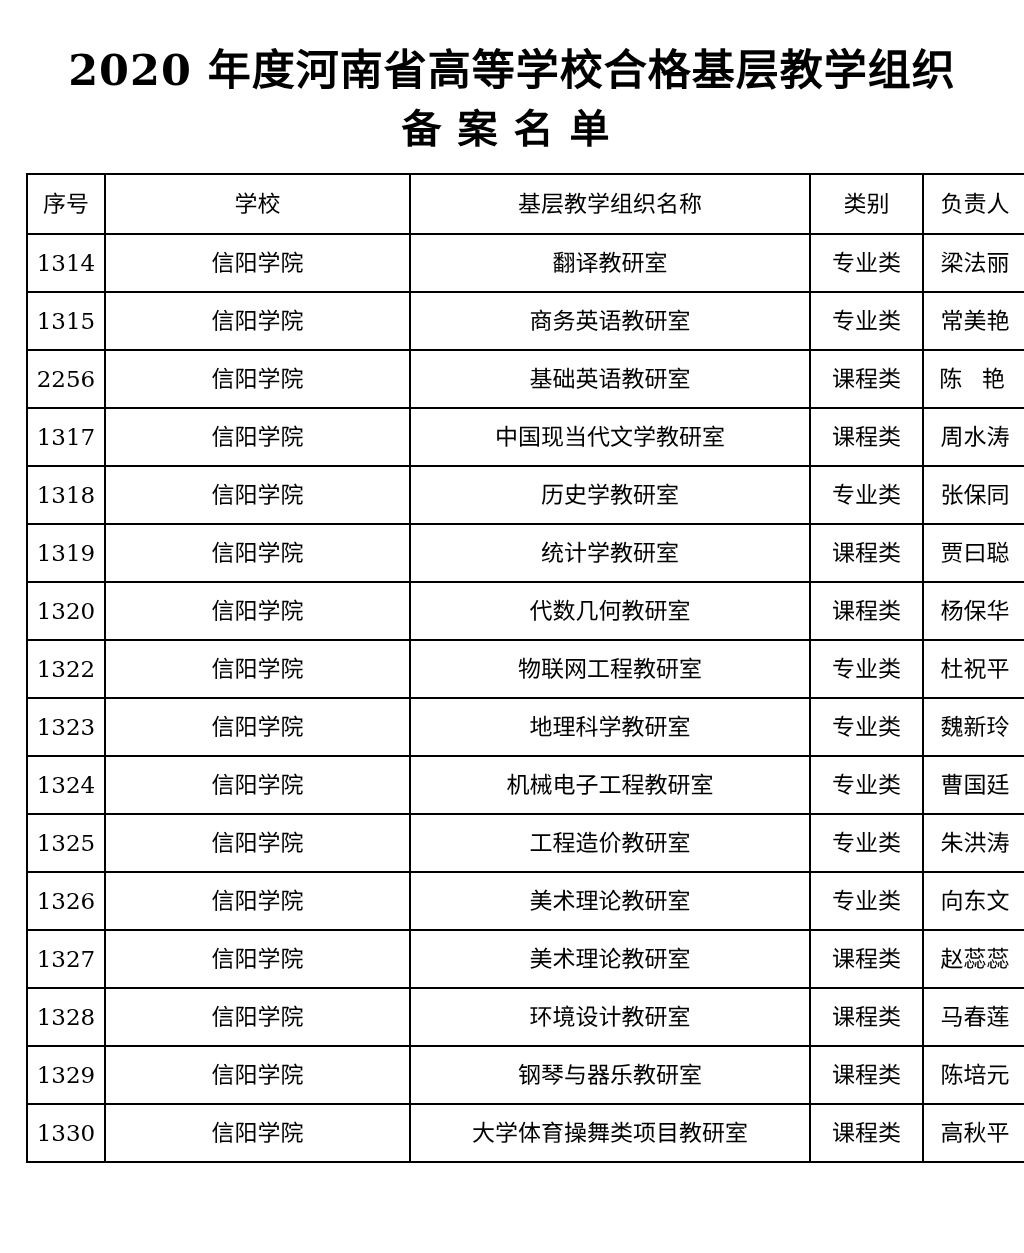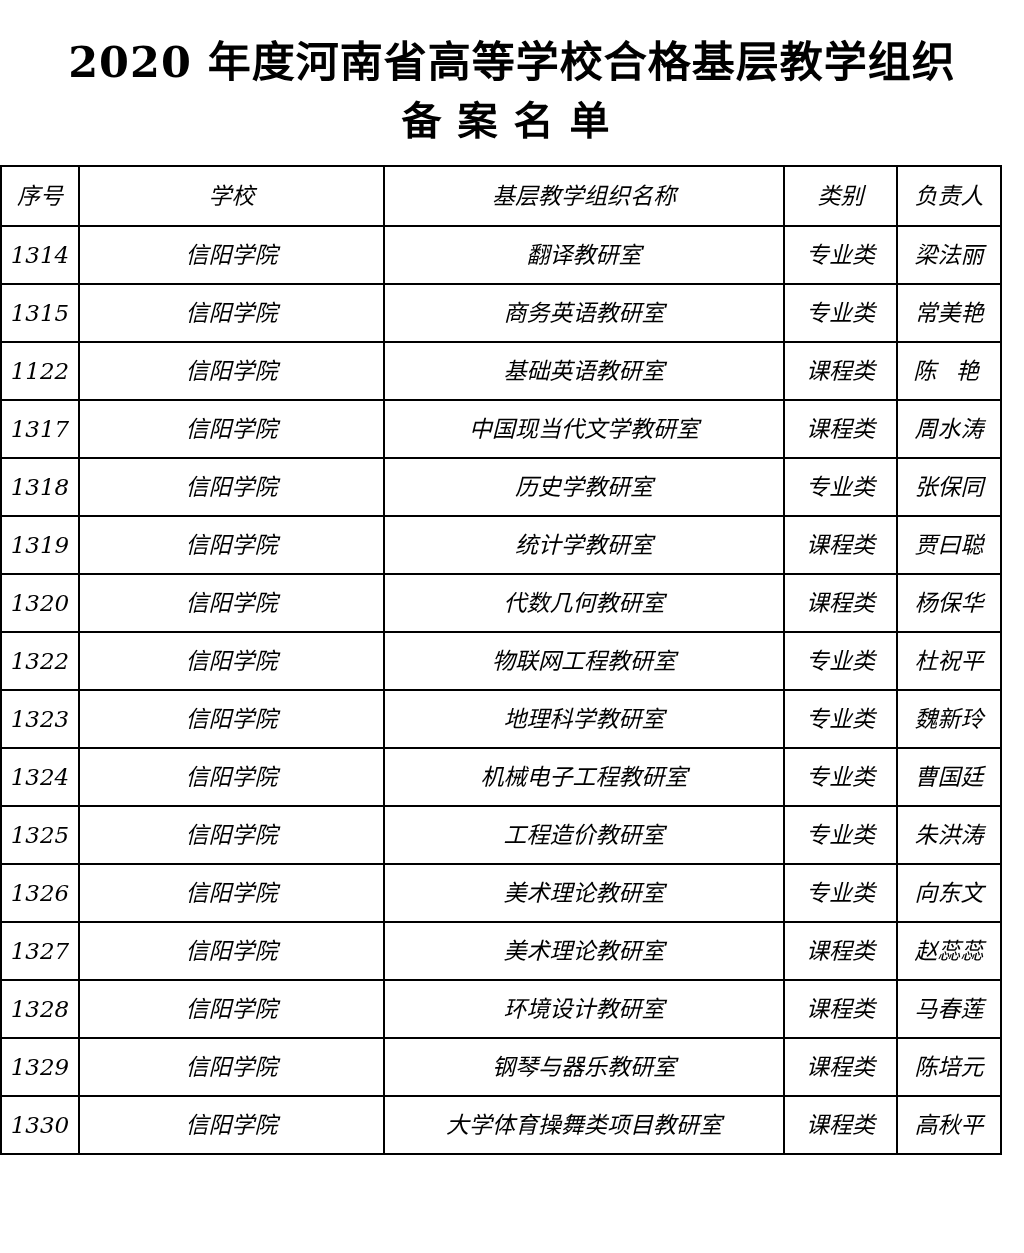--- a/index.html
+++ b/index.html
@@ -16,41 +16,41 @@
   }
   .page {
     width: 1024px;
     height: 1253px;
     position: relative;
     box-sizing: border-box;
   }
   .title-block {
     padding-top: 38px;
     text-align: center;
+    margin-top: 8px;
   }
   .title-line-1 {
     font-family: "DejaVu Serif", "Liberation Serif", serif;
     font-weight: 700;
     font-size: 43px;
     line-height: 1.15;
     letter-spacing: 1px;
     white-space: nowrap;
   }
   .title-line-2 {
     font-family: "DejaVu Serif", "Liberation Serif", serif;
     font-weight: 700;
     font-size: 40px;
     line-height: 1.3;
     letter-spacing: 16px;
     padding-left: 3px;
     margin-top: 8px;
   }
   .table-wrap {
-    margin: 18px 12px 0 0;
-    font-style: italic;
+    margin: 18px 12px 0 26px;
   }
   table.doc-table {
     border-collapse: collapse;
     width: 1000px;
     table-layout: fixed;
   }
   table.doc-table td,
   table.doc-table th {
     border: 2px solid #000000;
     text-align: center;
@@ -123,21 +123,21 @@
           <td>梁法丽</td>
         </tr>
         <tr>
           <td class="num-cell">1315</td>
           <td>信阳学院</td>
           <td>商务英语教研室</td>
           <td>专业类</td>
           <td>常美艳</td>
         </tr>
         <tr>
-          <td class="num-cell">1122</td>
+          <td class="num-cell">2256</td>
           <td>信阳学院</td>
           <td>基础英语教研室</td>
           <td>课程类</td>
           <td class="owner-wide">陈 艳</td>
         </tr>
         <tr>
           <td class="num-cell">1317</td>
           <td>信阳学院</td>
           <td>中国现当代文学教研室</td>
           <td>课程类</td>

